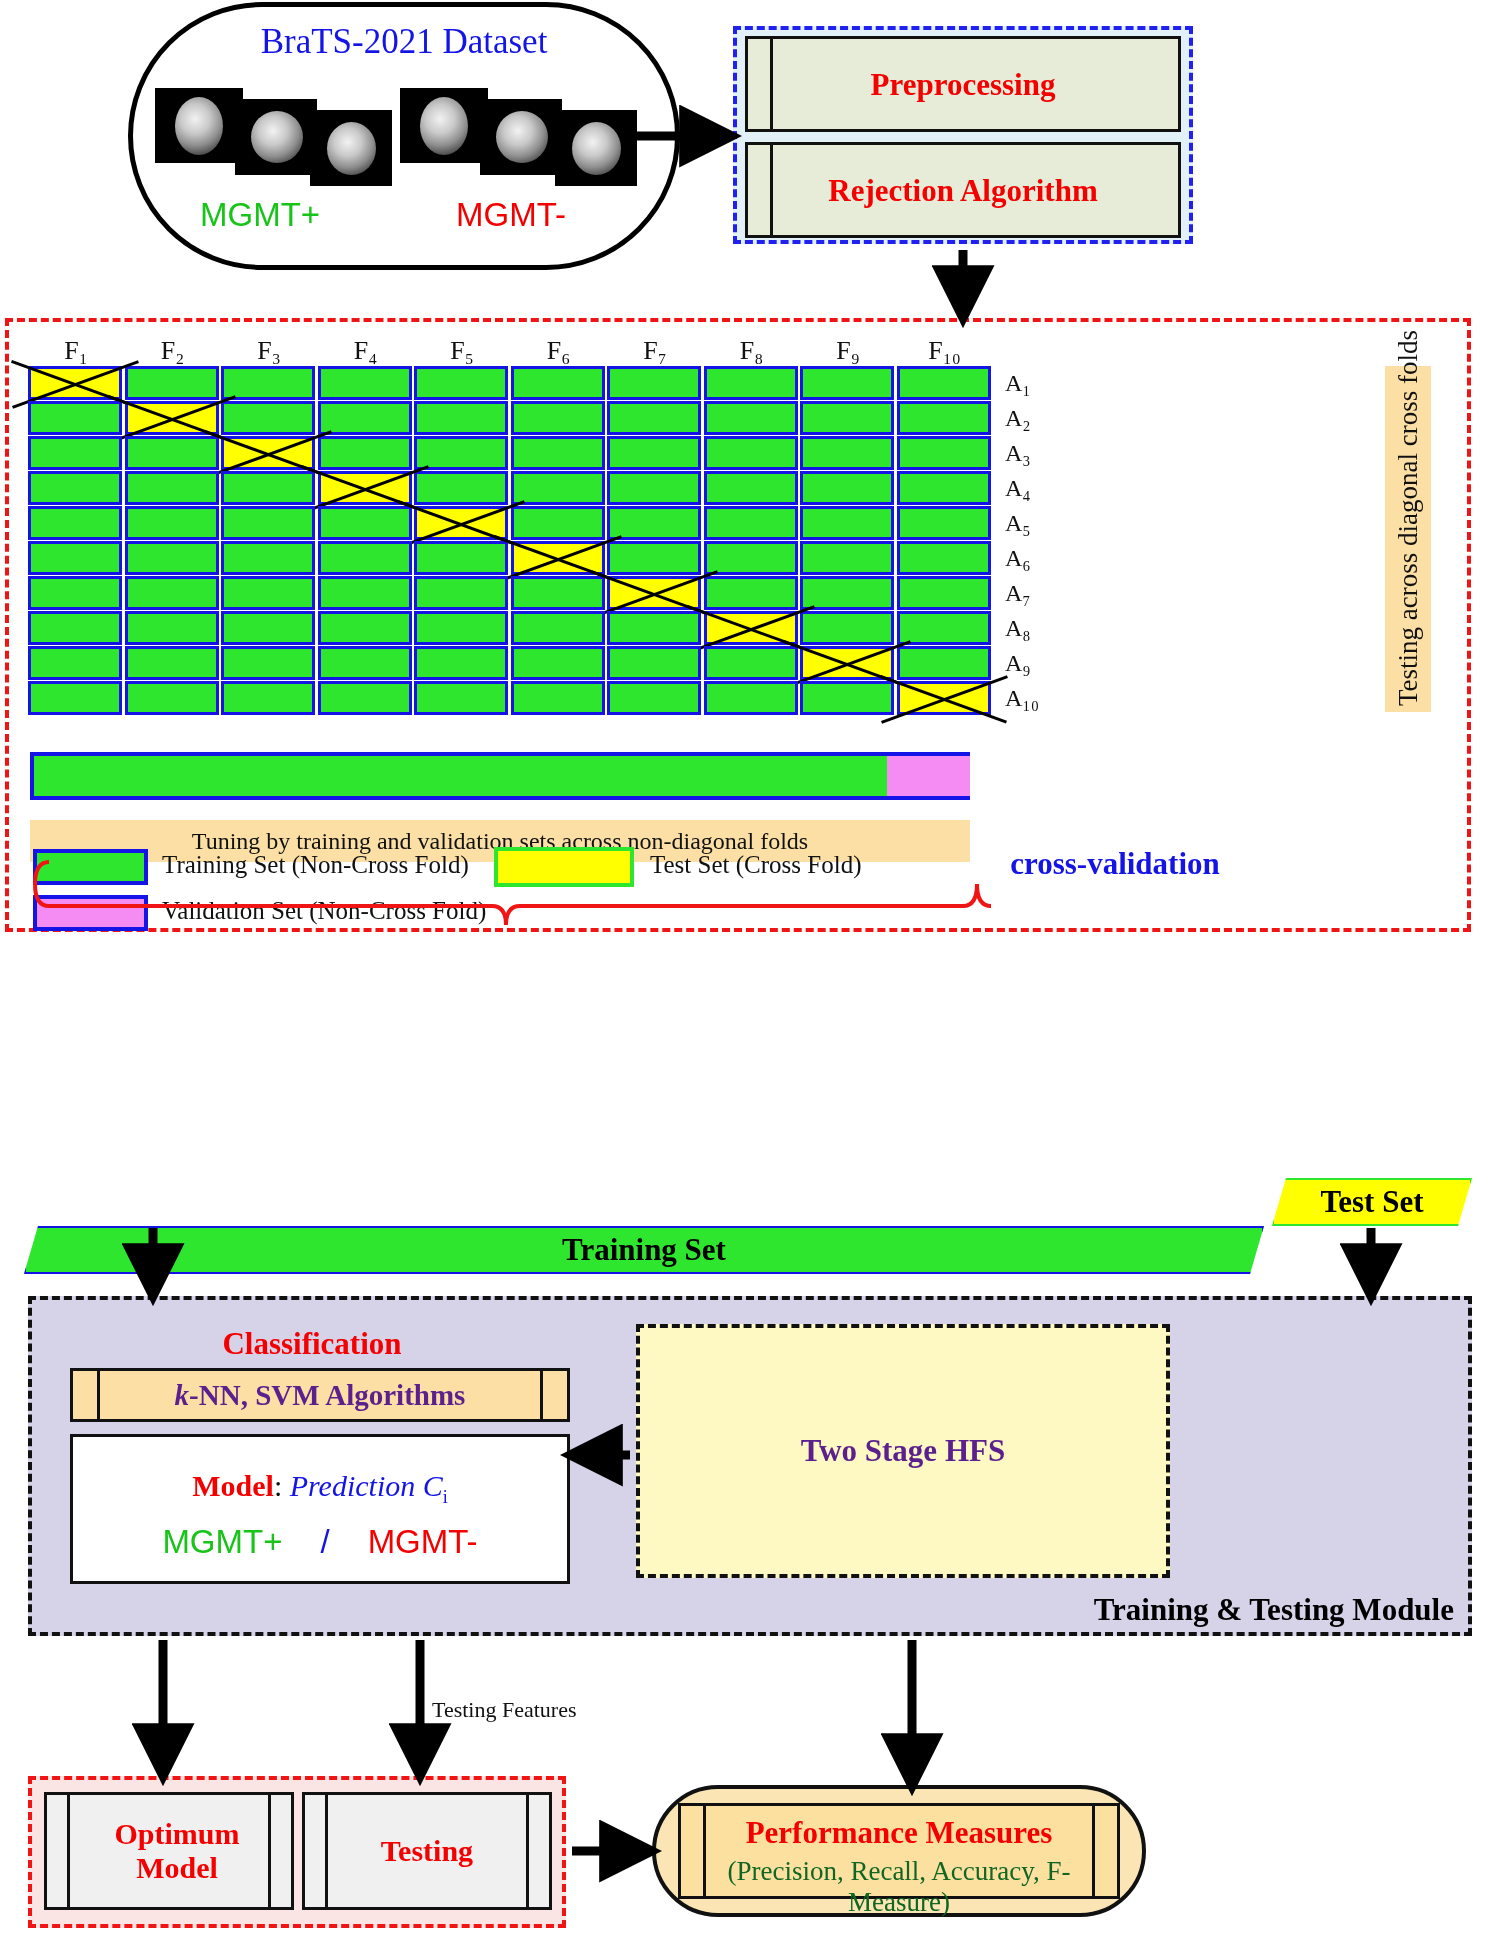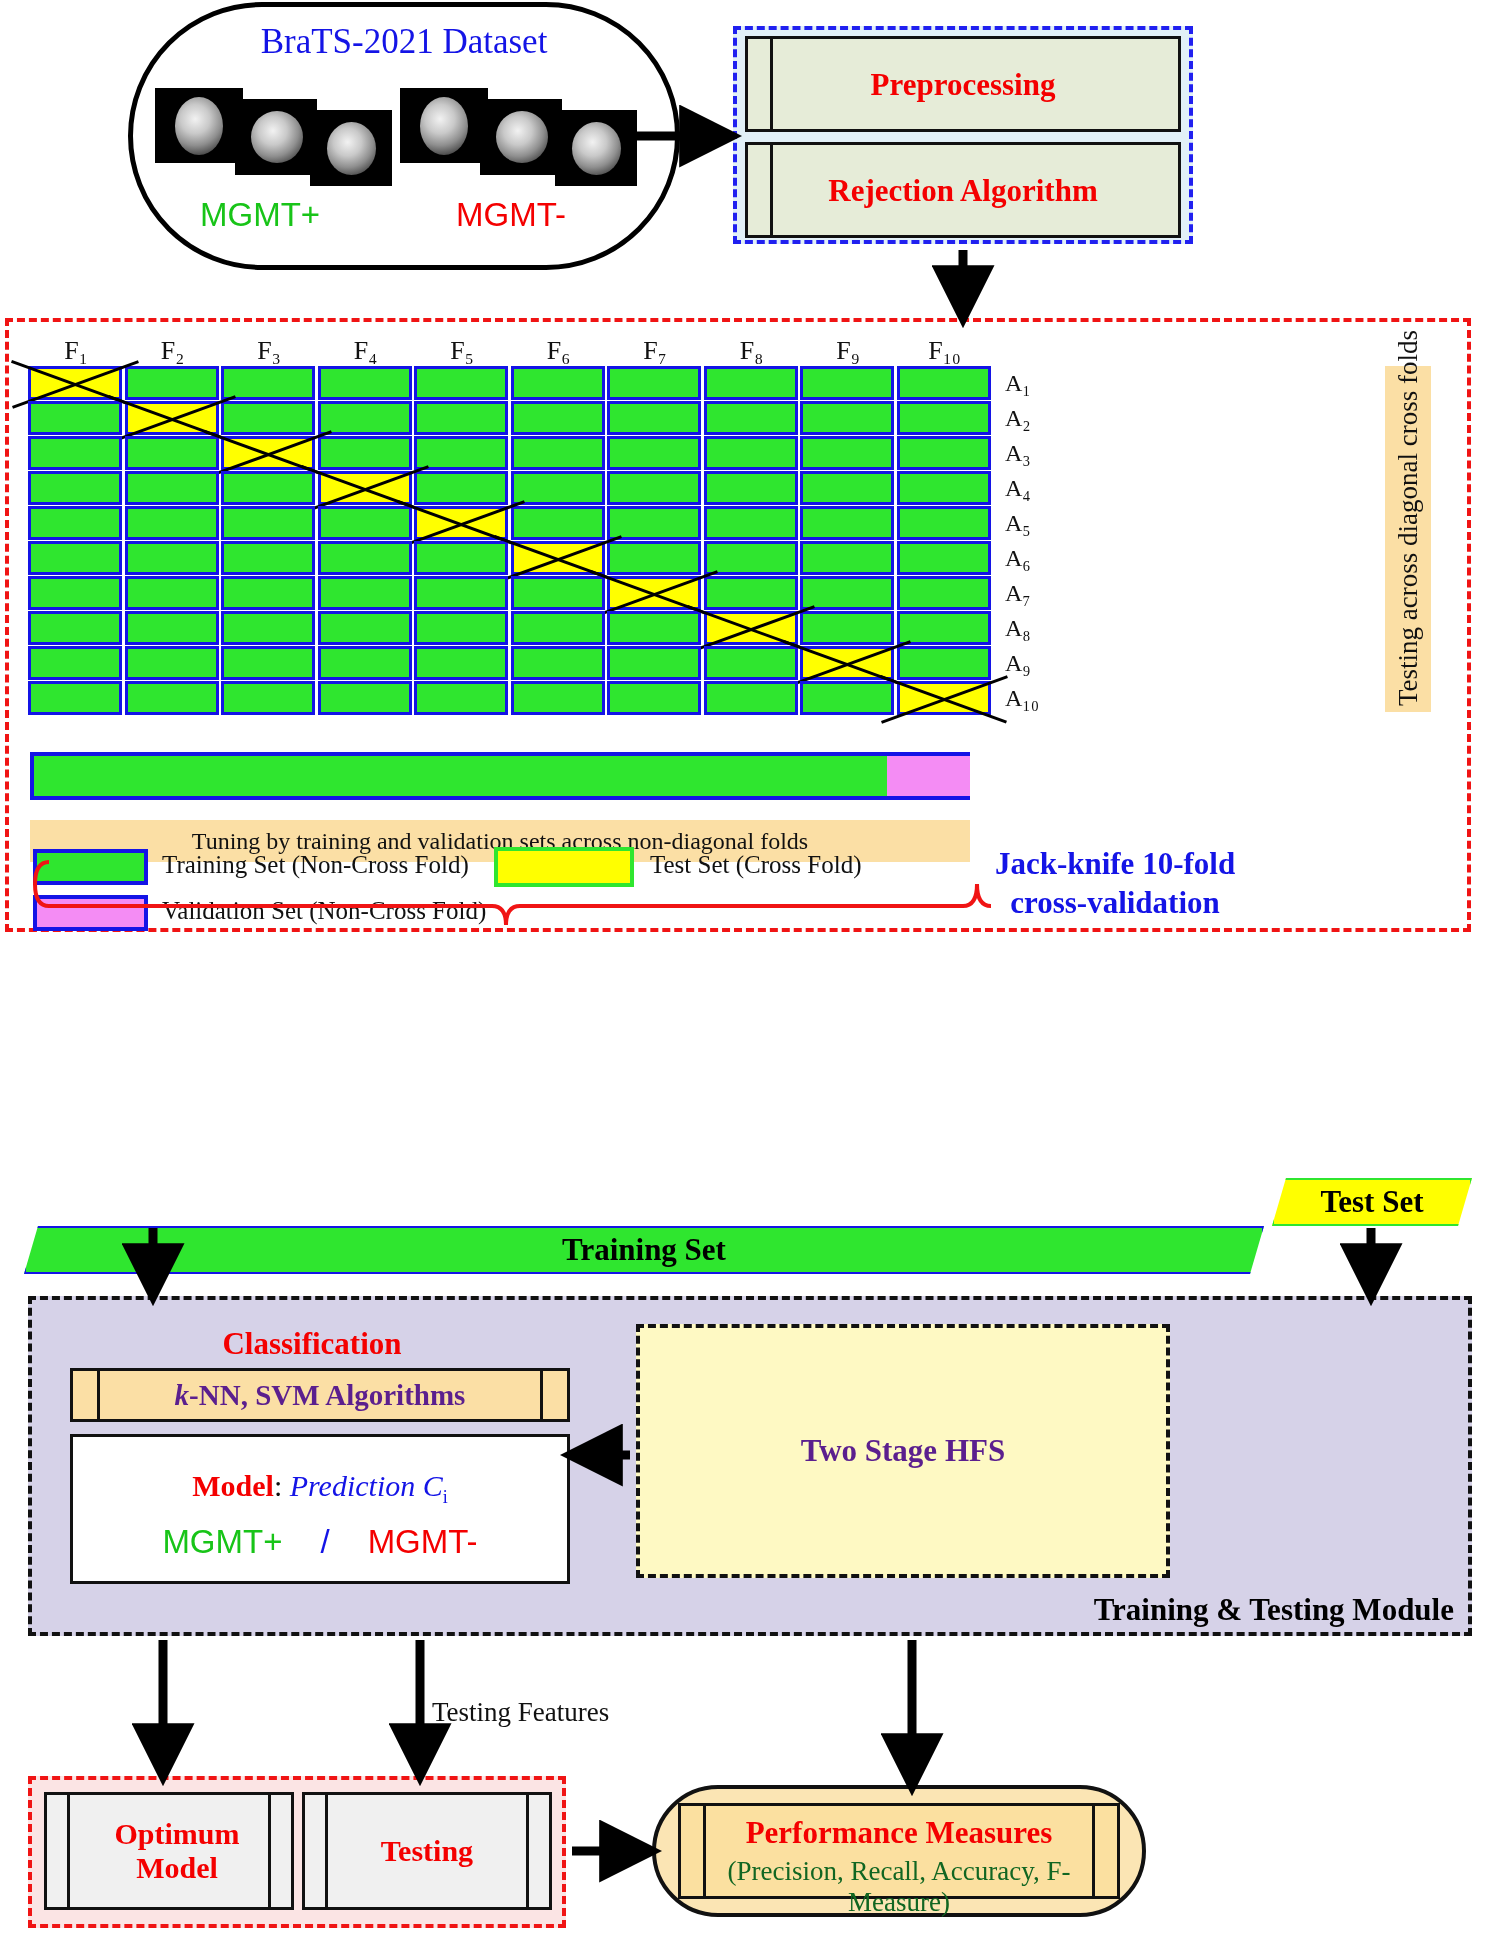--- a/index.html
+++ b/index.html
@@ -86,21 +86,21 @@
   .bot-box .tabl,.bot-box .tabr{position:absolute;top:0;bottom:0;width:3px;background:#111;}
   #perf-outer{left:652px;top:1785px;width:494px;height:132px;
       background:#fbe5b4;border:4px solid #111;border-radius:66px;box-sizing:border-box;}
   #perf-inner{position:absolute;left:22px;top:14px;right:22px;bottom:14px;
       border:3px solid #111;box-sizing:border-box;background:#fbe0a0;}
   #perf-inner .tabl,#perf-inner .tabr{position:absolute;top:0;bottom:0;width:3px;background:#111;}
   #perf-t1{position:absolute;left:0;right:0;top:9px;text-align:center;
       font-weight:bold;font-size:31px;color:#f40000;}
   #perf-t2{position:absolute;left:0;right:0;top:50px;text-align:center;
       font-size:27px;color:#116622;}
-  #testfeat{position:absolute;font-size:27px;color:#111;}
+  #testfeat{position:absolute;font-size:22px;color:#111;}
 
   svg.ov{position:absolute;left:0;top:0;width:1499px;height:1958px;
       pointer-events:none;overflow:visible;}
 </style>
 </head>
 <body>
 
 <div class="abs" id="dataset-oval"></div>
 <div class="abs" id="dataset-title">BraTS-2021 Dataset</div>
 
@@ -296,21 +296,20 @@
 <div class="abs" id="tune-cap" style="left:30px;top:820px;width:940px;height:42px;">Tuning by training and validation sets across non-diagonal folds</div>
 
 <div class="abs lg-sw" style="left:33px;top:849px;width:115px;height:36px;background:#2fe62f;border:4px solid #1414e6;"></div>
 <div class="abs lg-txt" style="left:162px;top:851px;">Training Set (Non-Cross Fold)</div>
 <div class="abs lg-sw" style="left:33px;top:895px;width:115px;height:36px;background:#f48cf4;border:4px solid #1414e6;"></div>
 <div class="abs lg-txt" style="left:162px;top:897px;">Validation Set (Non-Cross Fold)</div>
 <div class="abs lg-sw" style="left:494px;top:847px;width:140px;height:40px;background:#ffff00;border:4px solid #2fe62f;"></div>
 <div class="abs lg-txt" style="left:650px;top:851px;">Test Set (Cross Fold)</div>
 
 <div class="abs" id="jk" style="left:900px;top:845px;width:430px;">
-  <div>Jack-knife 10-fold</div>
   <div>cross-validation</div>
 </div>
 
 <div class="abs banner" id="ban-train" style="left:24px;top:1178px;width:1240px;height:48px;">Training Set</div>
 <div class="abs banner" id="ban-test" style="left:1272px;top:1178px;width:200px;height:48px;">Test Set</div>
 
 <div class="abs" id="ttm">
   <div id="ttm-label">Training &amp; Testing Module</div>
 
   <div id="cls-title" style="left:30px;top:26px;width:500px;">Classification</div>

